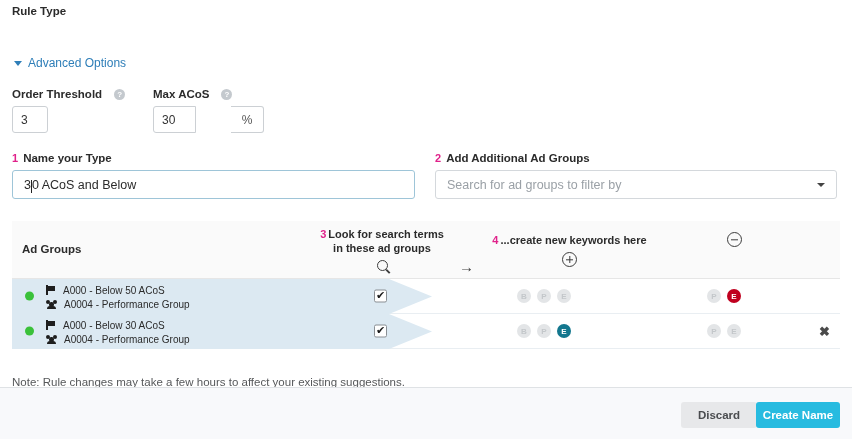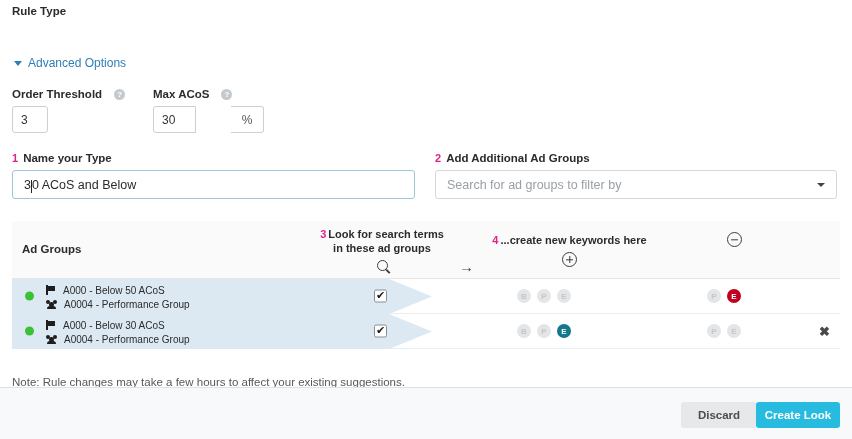--- a/index.html
+++ b/index.html
@@ -282,16 +282,16 @@
         </div>
         <span class="row-remove">✖</span>
       </div>
     </div>
   </div>
 
   <div id="table-note">Note: Rule changes may take a few hours to affect your existing suggestions.</div>
 
   <div id="footer-bar">
     <div class="btn" id="discard-button">Discard</div>
-    <div class="btn" id="create-rule-button">Create Look</div>
+    <div class="btn" id="create-rule-button">Create Name</div>
   </div>
 
 </div>
 
 </body></html>

